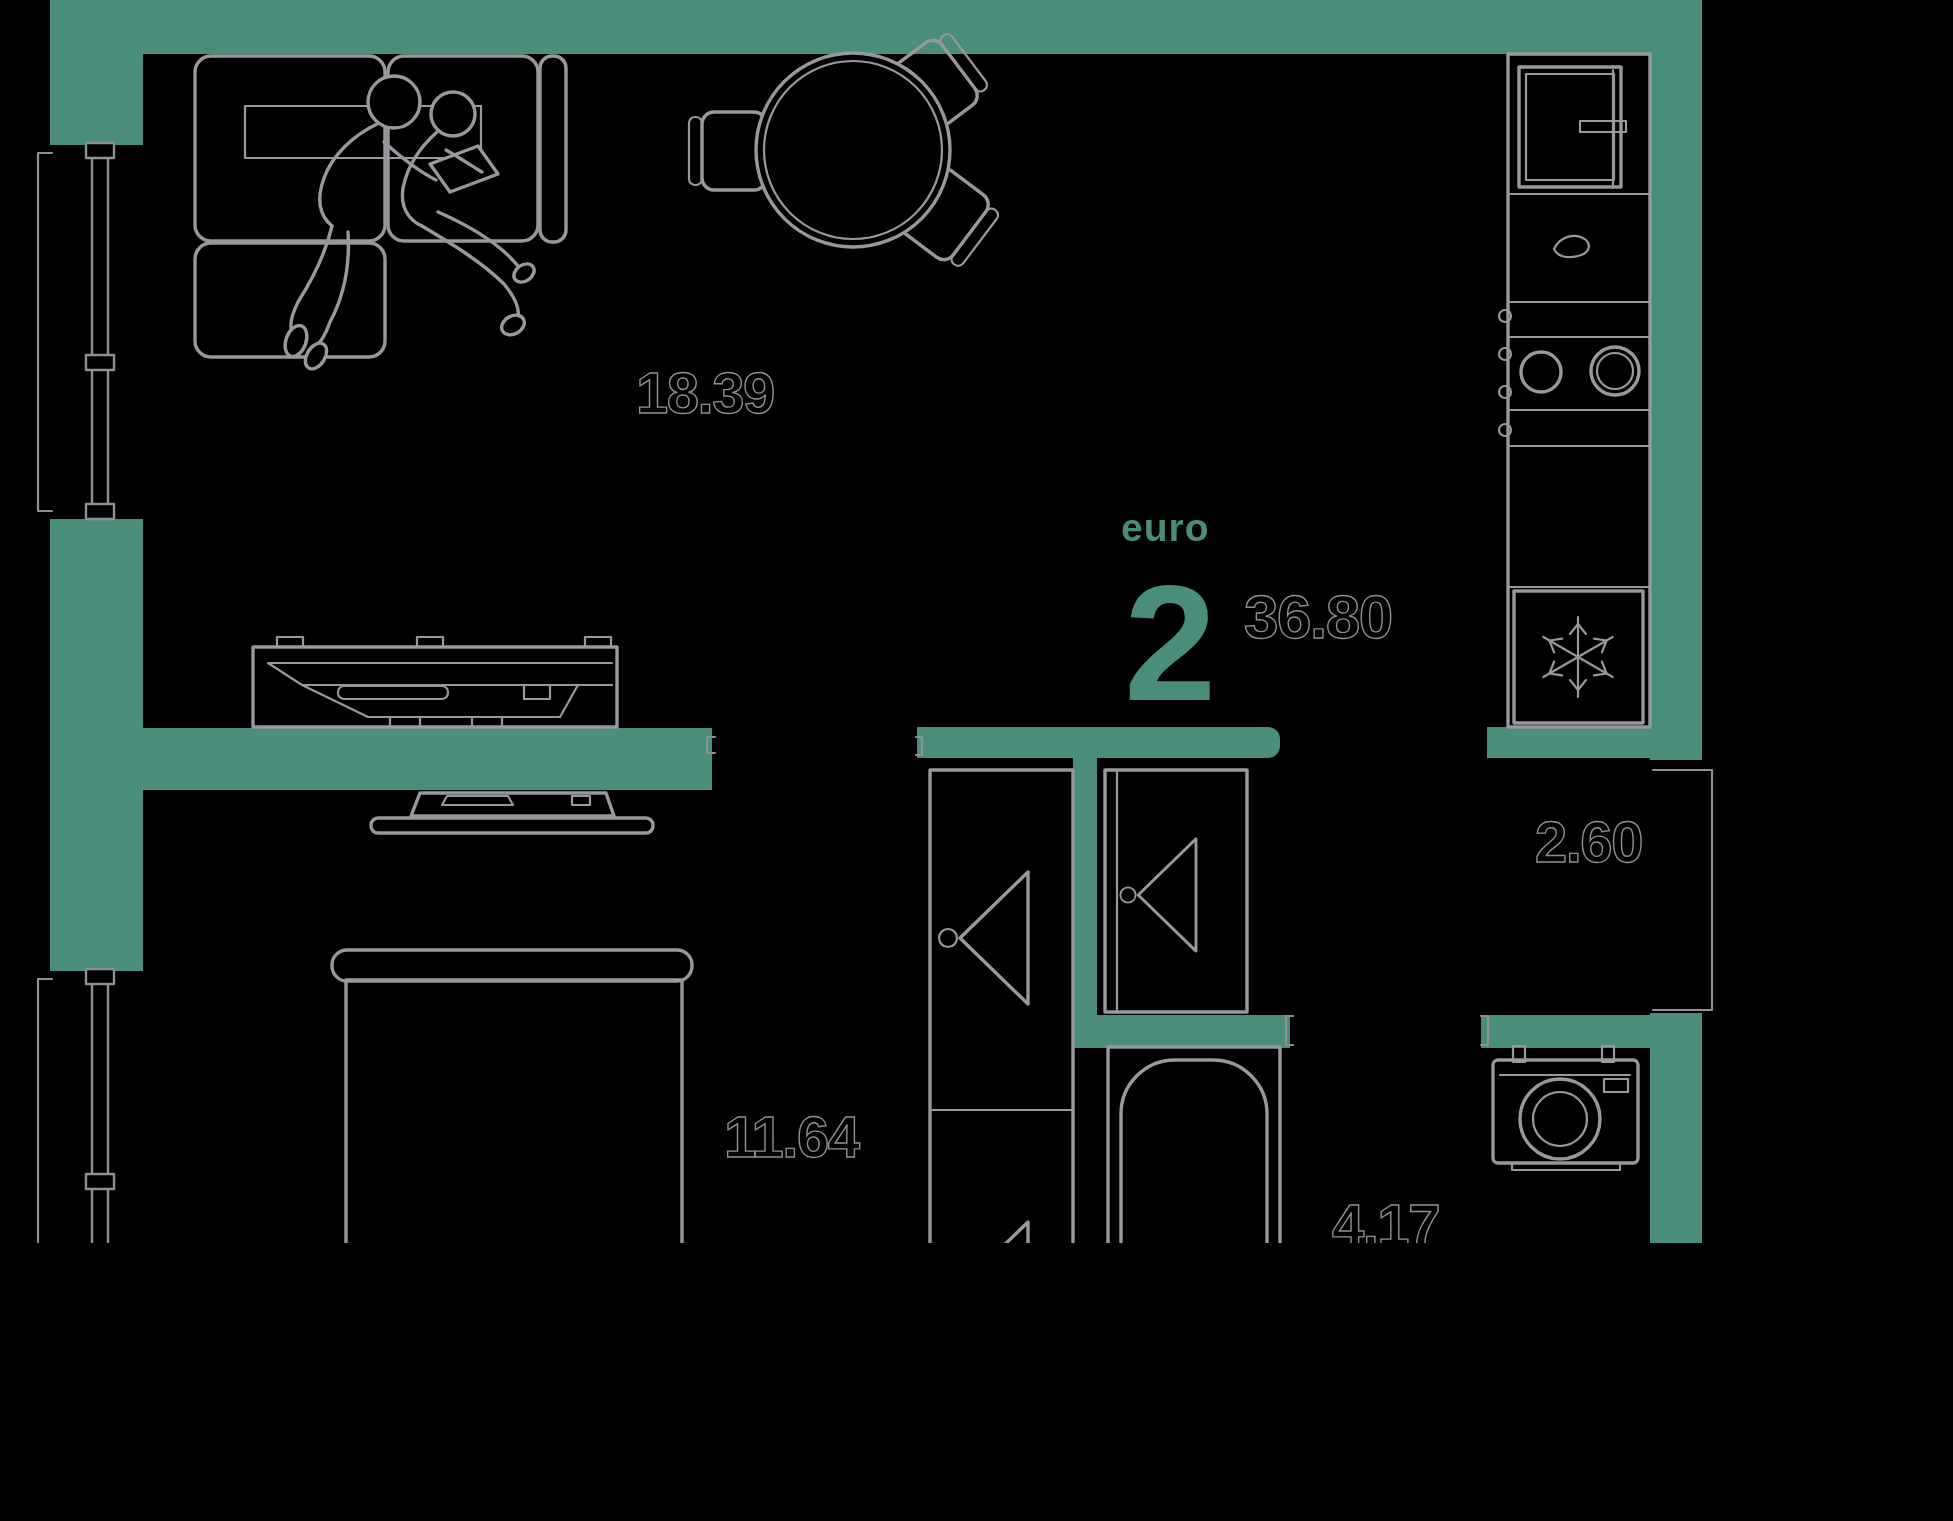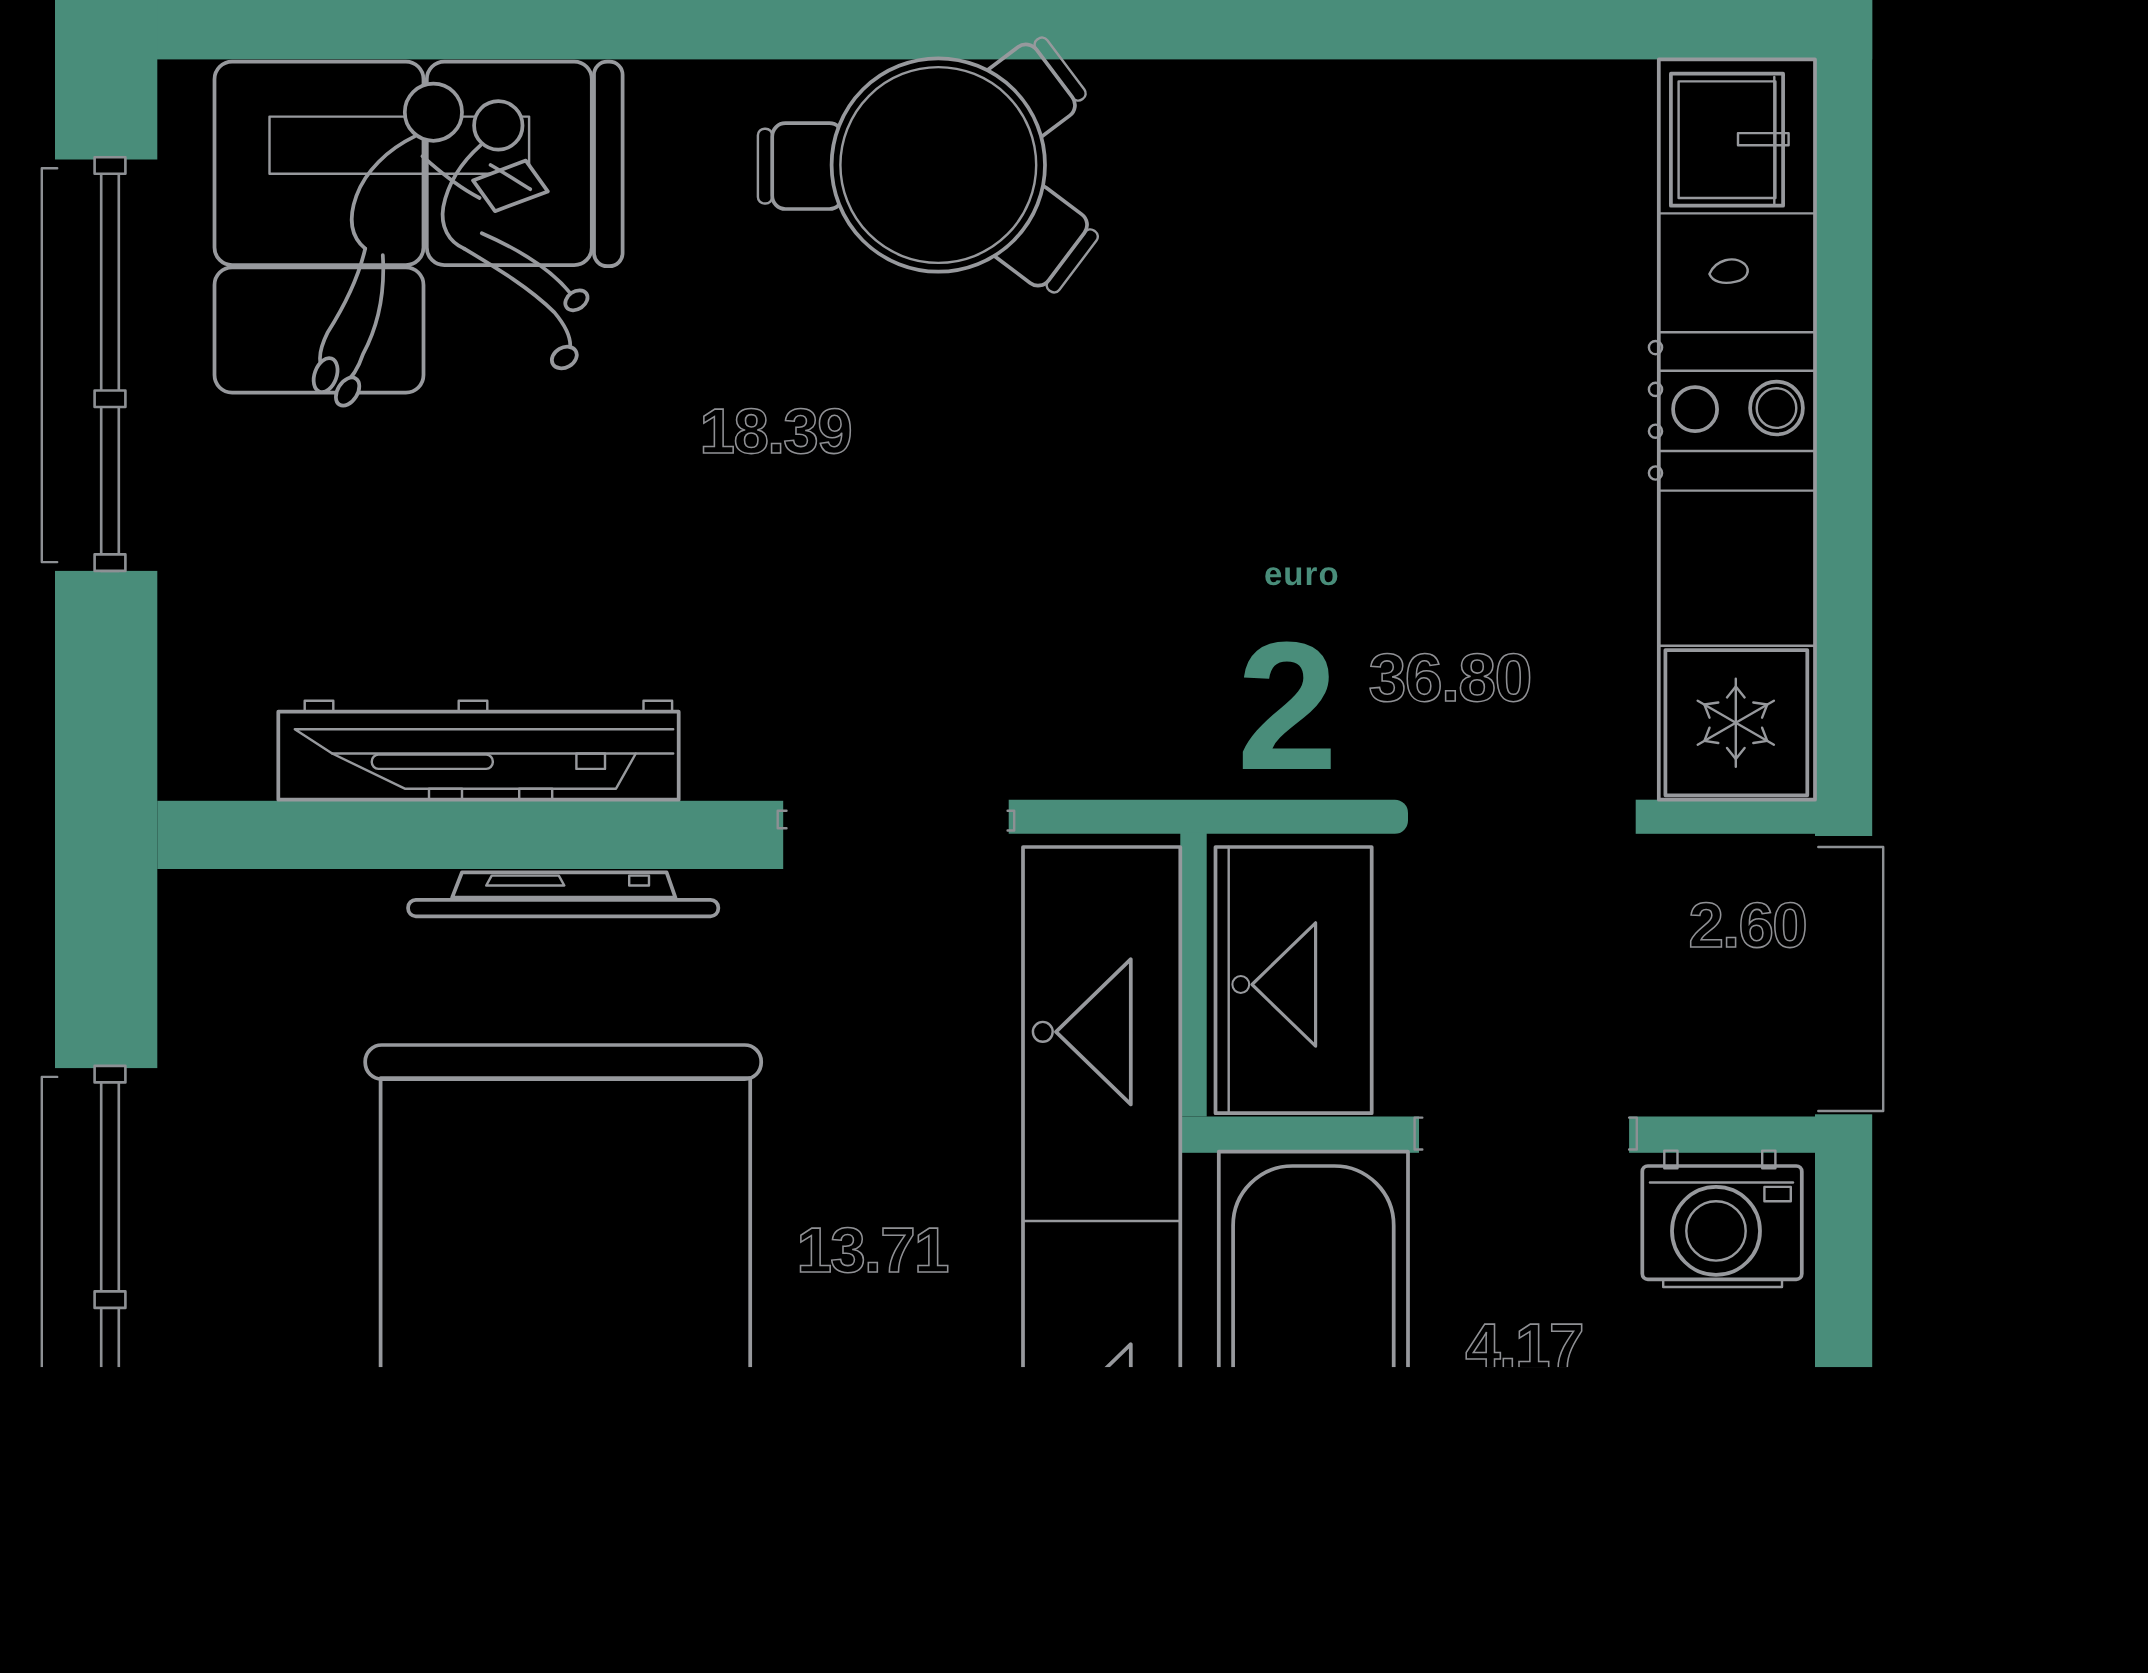--- a/index.html
+++ b/index.html
@@ -13,22 +13,22 @@
   .lnf{fill:#000;stroke:var(--line,#97999d);stroke-width:3.4;stroke-linecap:round;stroke-linejoin:round;}
   .ln2{fill:none;stroke:var(--line,#97999d);stroke-width:2.2;stroke-linecap:round;stroke-linejoin:round;}
   .lnsoft{fill:none;stroke:var(--line-soft,#8d9094);stroke-width:2.2;stroke-linecap:round;stroke-linejoin:round;}
   .lnsoftf{fill:#000;stroke:var(--line-soft,#8d9094);stroke-width:2.4;stroke-linejoin:round;}
   
   .num{position:absolute;font-weight:700;font-size:58px;line-height:1;letter-spacing:-1.5px;
        color:var(--label-outline,#8f9094);
        -webkit-text-fill-color:transparent;
        -webkit-text-stroke:1.4px var(--label-outline,#8f9094);
        white-space:nowrap;}
-  .accent-word{position:absolute;font-weight:700;font-size:30px;line-height:1;letter-spacing:1px;
-       color:var(--accent,#498d7a);white-space:nowrap;margin-left:28px;}
+  .accent-word{position:absolute;font-weight:700;font-size:39px;line-height:1;letter-spacing:1px;
+       color:var(--accent,#498d7a);white-space:nowrap;}
   .accent-big{position:absolute;font-weight:700;font-size:166px;line-height:1;
        color:var(--accent,#498d7a);white-space:nowrap;}
 </style>
 </head>
 <body>
 
 <div class="plan">
 
 <svg width="1953" height="1521" viewBox="0 0 1953 1521">
 
@@ -247,21 +247,21 @@
   </g>
   <g>
     <path class="lnsoft" d="M1441 1409 H1656"></path>
     <path class="lnsoft" d="M1468 1414 H1446 V1467 M1468 1422 H1454 V1467"></path>
     <rect class="lnf" x="1468" y="1414" width="186" height="56"></rect>
   </g>
 
 </svg>
 
 <div class="num" style="left:636px;top:364px;">18.39</div>
-<div class="num" style="left:724px;top:1108px;">13.71</div>
+<div class="num" style="left:724px;top:1108px;">11.64</div>
 <div class="num" style="left:1512px;top:813px;margin-left:23px;">2.60</div>
 <div class="num" style="left:1332px;top:1196px;">4.17</div>
 
 <div class="accent-word" style="left:1121px;top:508px;">euro</div>
 <div class="accent-big" style="left:1124px;top:560px;">2</div>
 <div class="num" style="left:1228px;top:586px;font-size:62px;margin-left:16px;">36.80</div>
 
 </div>
 
 </body></html>

